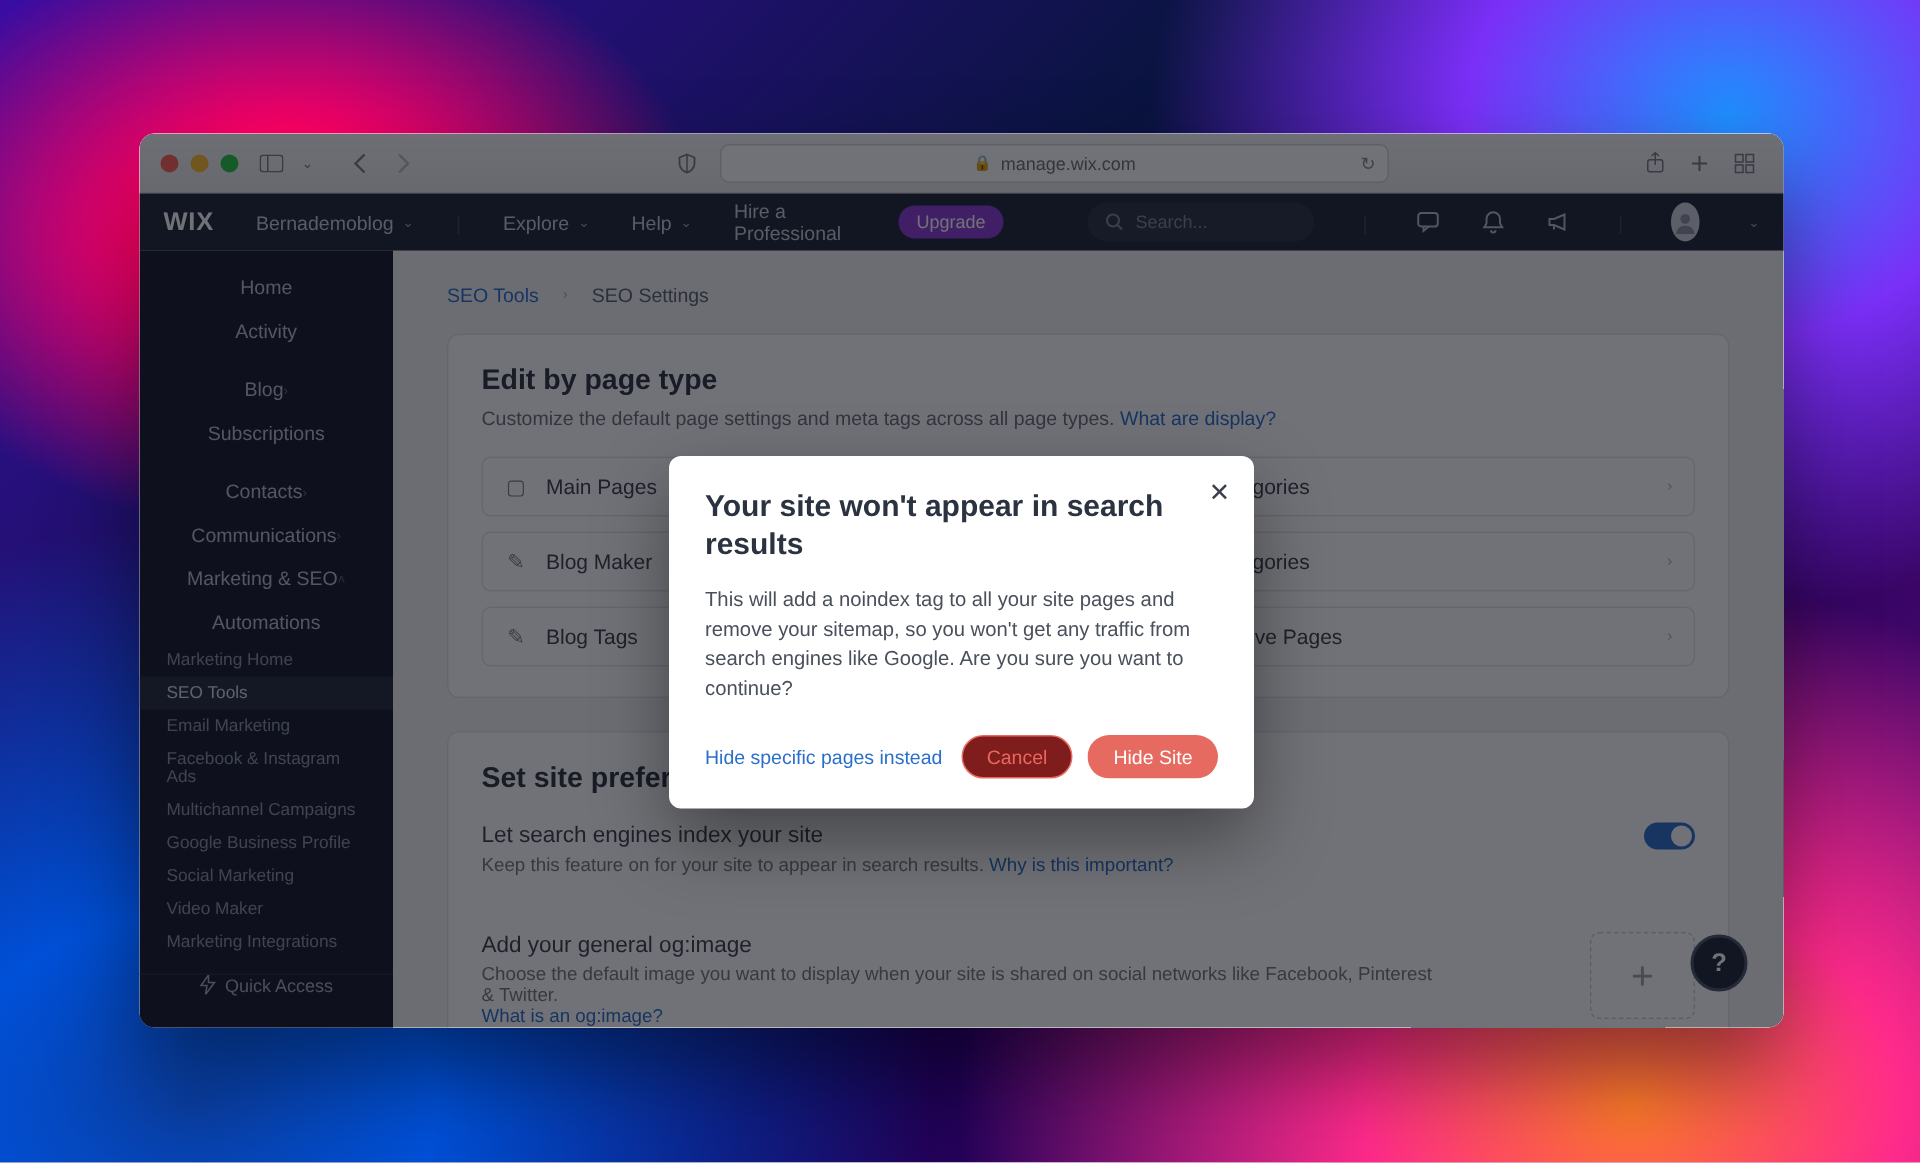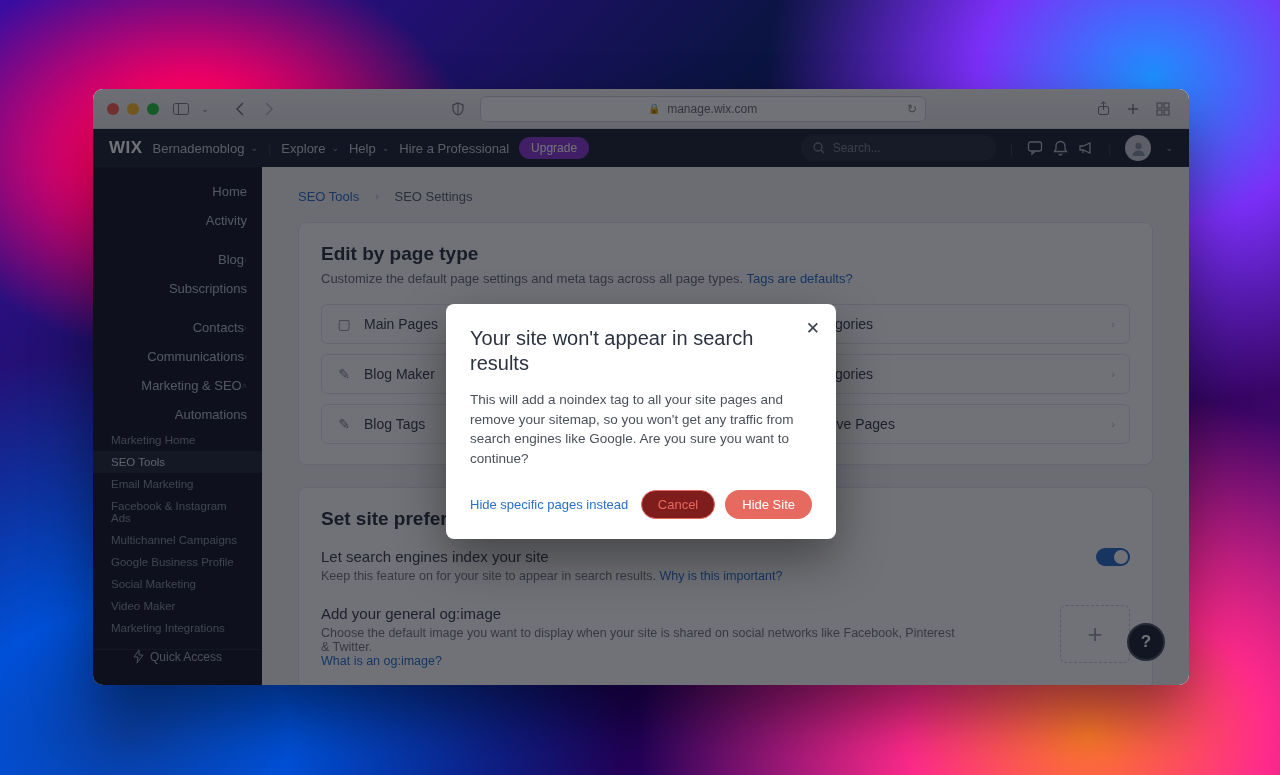--- a/index.html
+++ b/index.html
@@ -25,64 +25,64 @@
   .dot { width:12px; height:12px; border-radius:50%; }
   .dot.red{background:#ff5f57}.dot.yel{background:#febc2e}.dot.grn{background:#28c840}
   .tb-btn { color:#7a7a80; display:flex; align-items:center; justify-content:center; width:24px; height:24px; }
   .tb-btn.disabled{opacity:.45}
   .tb-group{display:flex;gap:6px;align-items:center}
   .urlbar { flex:0 0 446px; height:26px; margin:0 auto; background:#fff; border:1px solid #d5d5d9; border-radius:6px; display:flex; align-items:center; justify-content:center; gap:6px; color:#6f6f74; font-size:12px; position:relative;}
   .urlbar .lock{font-size:10px}
   .urlbar .reload{position:absolute; right:8px; color:#8c8c90; font-size:12px}
   .spacer{flex:1}
   
-  .appheader { height:38px; background:#1e2536; color:#c7cad3; display:flex; align-items:center; padding:0 16px; gap:10px; font-size:13px; }
+  .appheader { height:38px; background:#1e2536; color:#c7cad3; display:flex; align-items:center; padding:0 16px; gap:28px; font-size:13px; }
   .logo{font-weight:900; letter-spacing:.5px; color:#fff; font-size:17px}
   .hdrop{display:flex;align-items:center;gap:6px;cursor:pointer}
   .chev{font-size:9px;color:#9aa0af}
   .upgrade{background:#8e3bd9;color:#fff;padding:4px 12px;border-radius:12px;font-size:12px}
   .searchbox{background:#2a3142;border-radius:18px;height:26px;width:195px;display:flex;align-items:center;gap:8px;padding:0 12px;color:#7f8595;font-size:12px}
   .hicon{color:#b8bcc7;font-size:15px}
   .avatar{width:26px;height:26px;border-radius:50%;background:#cdd2da;display:flex;align-items:center;justify-content:center}
   
   .appbody{display:flex;height:calc(100% - 78px);}
   .sidebar{width:169px;background:#131a29;color:#b8bfcf;font-size:13px;display:flex;flex-direction:column;position:relative}
   .sb-scroll{flex:1;overflow:hidden}
-  .sb-item{padding:7px 15px;display:flex;align-items:center;justify-content:flex-end;cursor:pointer}
+  .sb-item{padding:7px 15px;display:flex;align-items:center;justify-content:center;cursor:pointer}
   .sb-sub{padding:5px 15px 5px 18px;font-size:11.5px;color:#8a91a3;cursor:pointer}
   .sb-sub.active{background:#222a3d;color:#d5d9e3}
   .sb-sep{height:10px}
   .sb-quick{height:36px;border-top:1px solid #222a3d;display:flex;justify-content:center;gap:6px;font-size:12px;color:#a5abba}
   .sb-item .chv{font-size:9px;color:#5d6377}
   
   .main{flex:1;background:#f3f4f6;overflow:auto;padding:22px 36px;color:#2f3847}
   .crumbs{font-size:13px;color:#2a6fc9;display:flex;gap:16px;align-items:center;margin-bottom:18px}
   .crumbs .sep{color:#a9adb6;font-size:10px}
   .card{background:#fff;border:1px solid #e3e5ea;border-radius:8px;padding:20px 22px;margin-bottom:22px}
   .card h2{font-size:19px;font-weight:600;color:#2b3240;margin-bottom:6px}
   .card .sub{font-size:13px;color:#6a6f7b}
   .card .sub a{color:#2a6fc9;text-decoration:none}
   .ptgrid{display:grid;grid-template-columns:1fr 1fr;gap:10px;margin-top:18px}
   .ptitem{border:1px solid #e3e5ea;border-radius:6px;height:40px;display:flex;align-items:center;justify-content:space-between;padding:0 14px;font-size:14px;color:#3a3f4b;cursor:pointer}
   .ptitem .lead{display:flex;align-items:center;gap:12px}
   .ptitem .ic{color:#7c8190;font-size:14px;width:16px;display:flex;justify-content:center}
   .ptitem .go{color:#b3b7c0;font-size:11px}
   .prefrow{display:flex;justify-content:space-between;align-items:flex-start;margin-top:4px}
-  .prefrow + .prefrow{margin-top:22px}
+  .prefrow + .prefrow{margin-top:38px}
   .prefrow h3{font-size:15px;font-weight:500;color:#3a3f4b;margin-bottom:4px}
   .prefrow p{font-size:12.5px;color:#73787f}
   .prefrow a{color:#2a6fc9;text-decoration:none}
   .toggle{width:34px;height:18px;border-radius:9px;background:#2a6fc9;position:relative}
   .toggle::after{content:"";position:absolute;right:2px;top:2px;width:14px;height:14px;border-radius:50%;background:#fff}
   .toggle .chk{position:absolute;right:4px;top:3px;font-size:9px;color:#2a6fc9}
   .imgadd{width:70px;height:58px;border:1px dashed #c9ccd4;border-radius:6px;display:flex;align-items:center;justify-content:center;color:#9da2ac;font-size:26px;font-weight:200;cursor:pointer}
   
   .overlay{position:absolute;inset:0;background:rgba(10,12,20,.58);display:flex;align-items:flex-start;justify-content:center;padding-top:215px}
   .modal{width:390px;background:#fff;border-radius:8px;padding:22px 24px 20px;box-shadow:0 20px 50px rgba(0,0,0,.4);position:relative}
-  .modal h1{font-size:20px;font-weight:400;color:#2b3240;line-height:1.25;margin-bottom:14px;padding-right:20px}
+  .modal h1{font-size:20px;font-weight:700;color:#2b3240;line-height:1.25;margin-bottom:14px;padding-right:20px}
   .modal p{font-size:13.5px;color:#4a505b;line-height:1.45;margin-bottom:22px}
   .modal .close{position:absolute;top:14px;right:16px;font-size:17px;color:#3a3f4b;cursor:pointer;background:none;border:none}
   .modal .row{display:flex;align-items:center;justify-content:space-between}
   .modal .link{color:#2a6fc9;font-size:13px;cursor:pointer}
   .modal .btns{display:flex;gap:10px}
   .btn{border-radius:16px;padding:6px 16px;font-size:13px;cursor:pointer;border:1px solid transparent}
   .btn.outline{border-color:#e66a5f;color:#e66a5f;background:#7f1d1d}
   .btn.solid{background:#e66a5f;color:#fff}
   
   .helpfab{position:absolute;right:24px;bottom:24px;width:38px;height:38px;border-radius:50%;background:#1e2536;border:2px solid #4a536a;color:#fff;display:flex;align-items:center;justify-content:center;font-size:17px;font-weight:700;cursor:pointer}
@@ -273,21 +273,21 @@
         <div class="crumbs">
           <span>SEO Tools</span>
           <span class="sep">›</span>
           <span style="color:#5a6070">SEO Settings</span>
         </div>
 
         <div class="card">
           <h2>Edit by page type</h2>
           <div class="sub">
             <span>Customize the default page settings and meta tags across all page types.</span>
-            <a>Tags are defaults?</a>
+            <a>What are display?</a>
           </div>
           <div class="ptgrid">
             <div class="ptitem">
               <span class="lead">
                   <span class="ic">▢</span>
                   <span>Main Pages</span>
                 </span>
               <span class="go">›</span>
             </div>
             <div class="ptitem">

